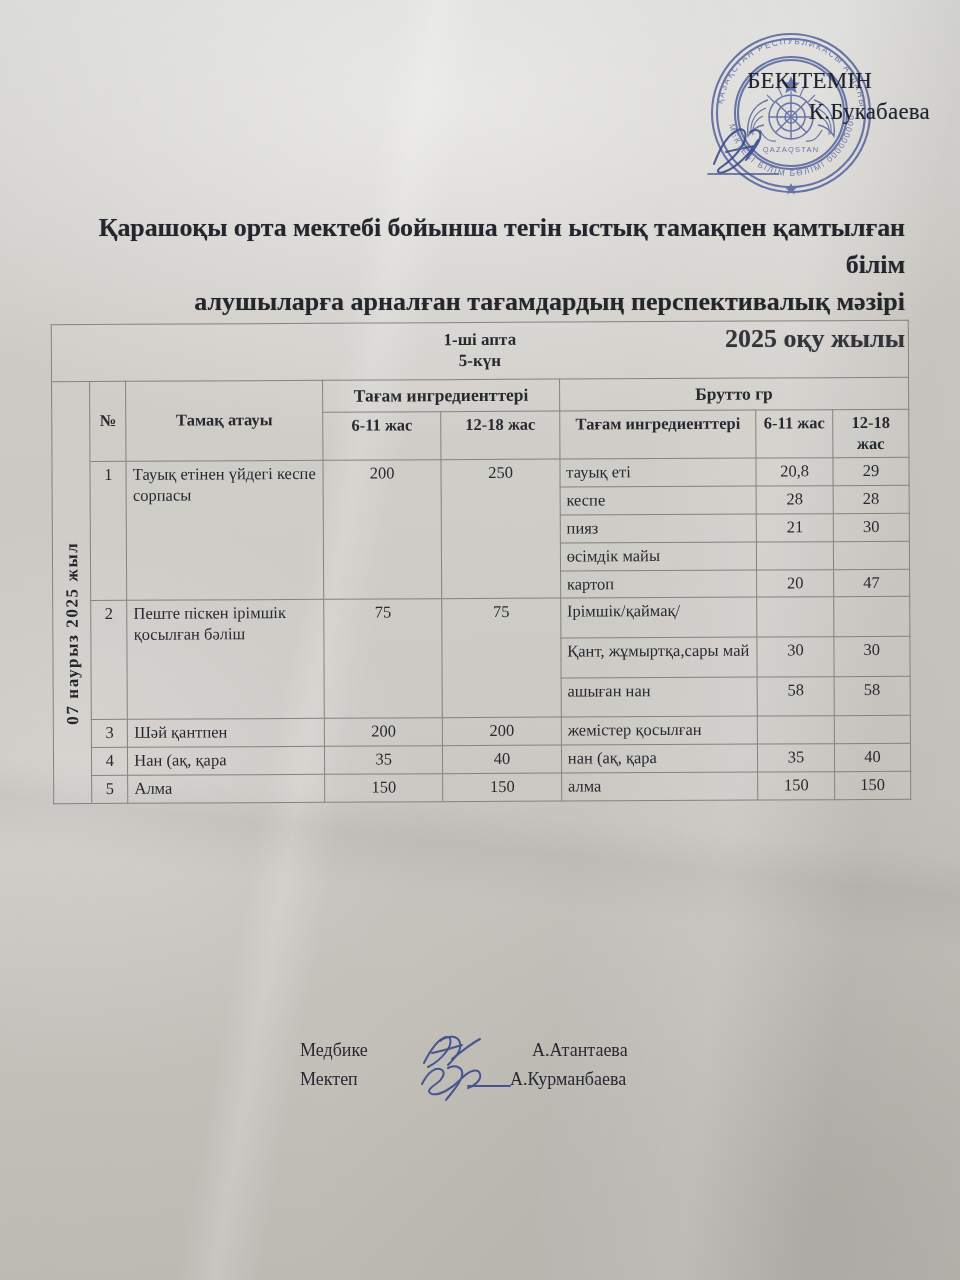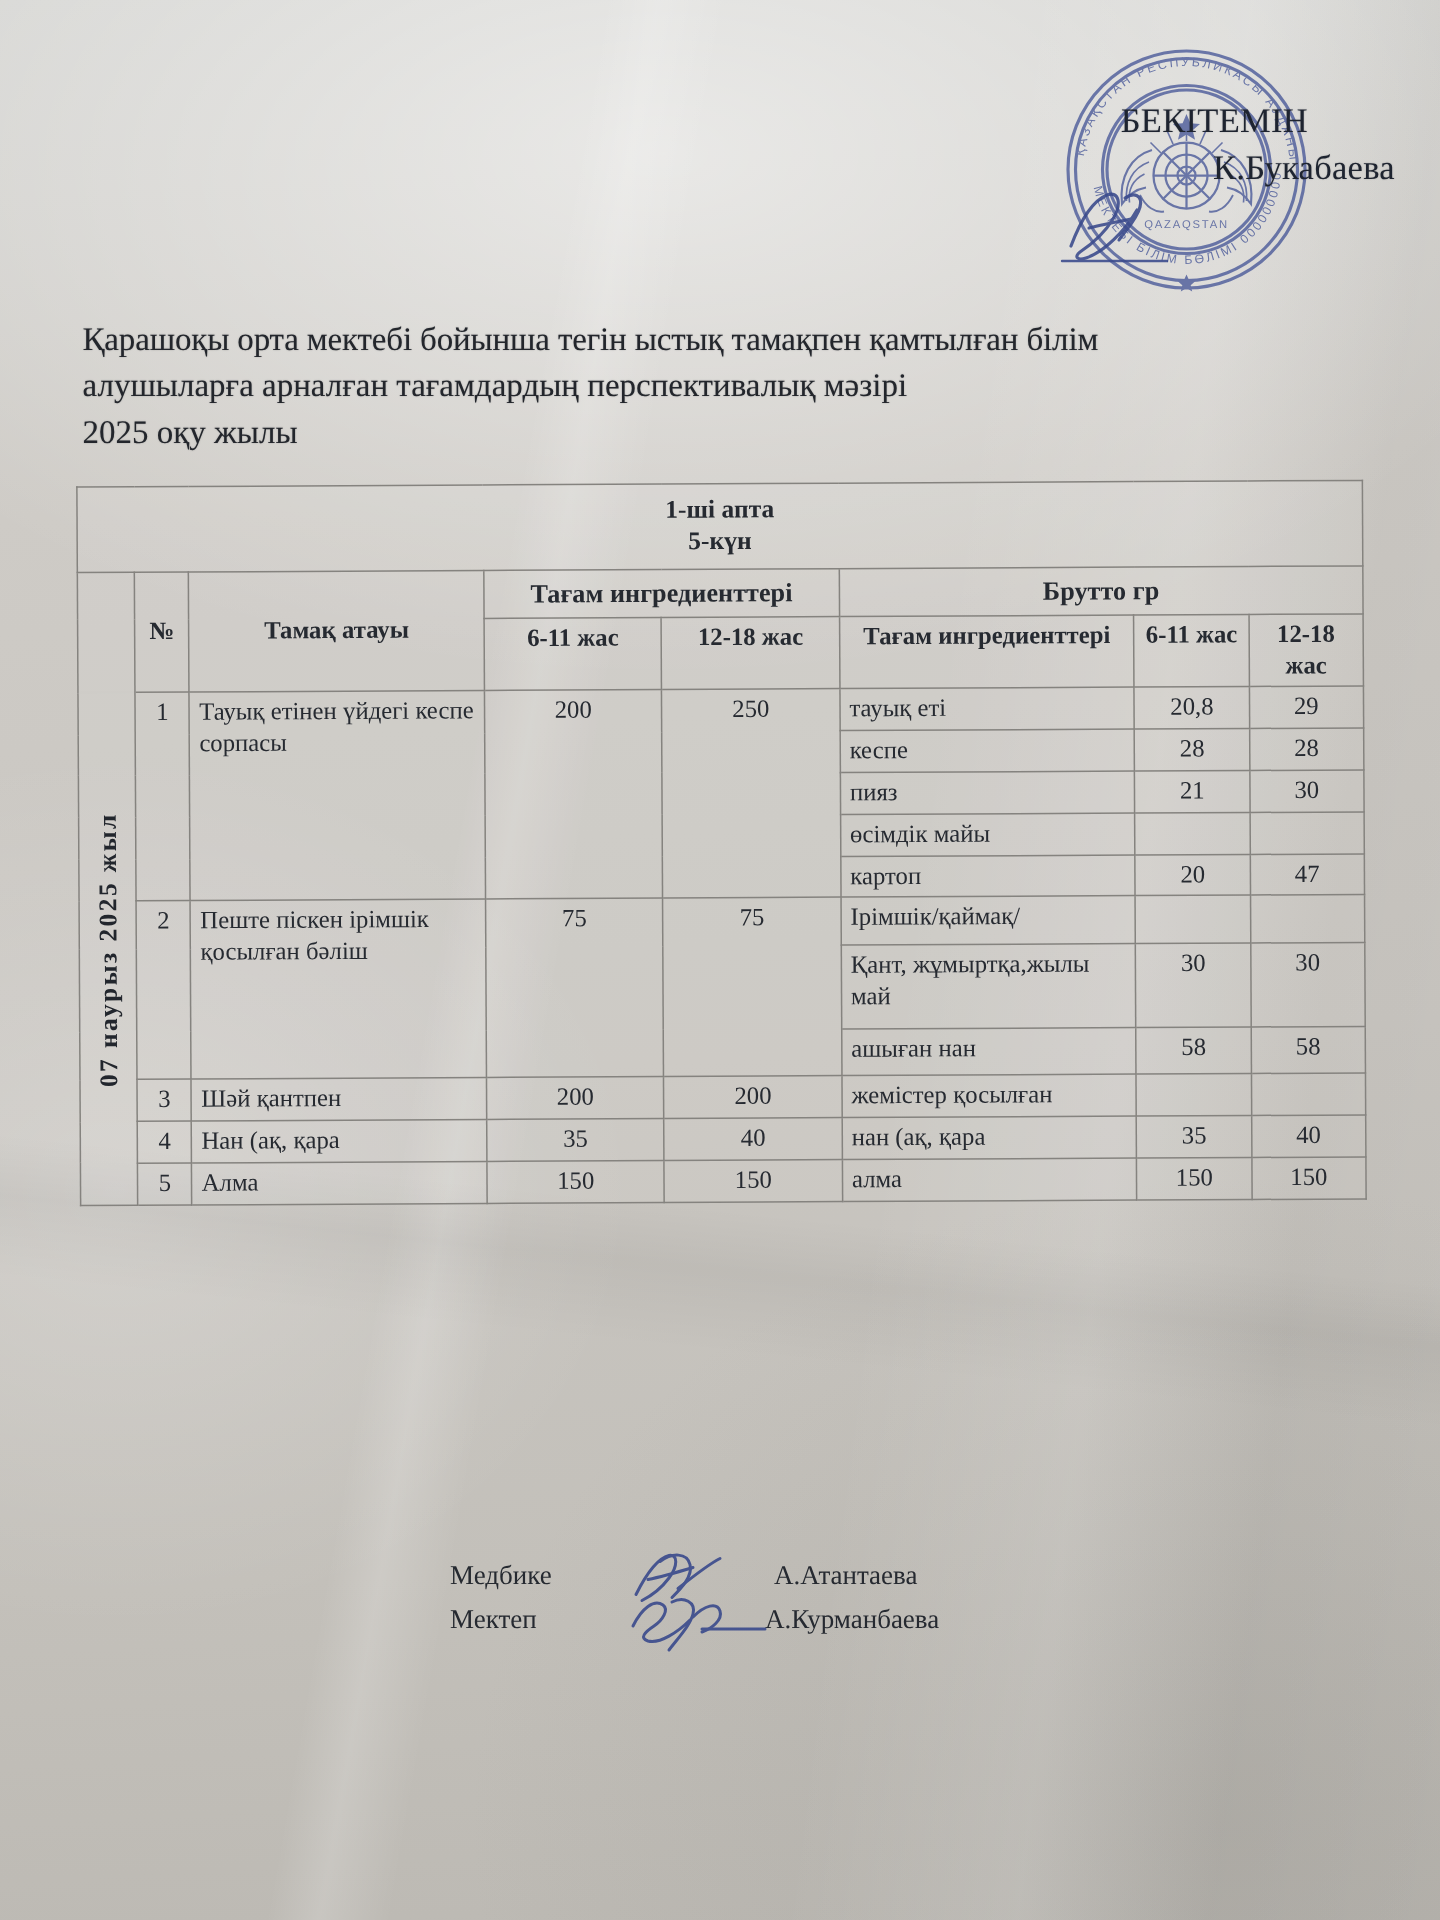--- a/index.html
+++ b/index.html
@@ -102,24 +102,24 @@
     opacity: 0.88;
   }
   #dir-sign svg { display:block; width: 140px; height: 80px; }
 
   
   #title {
     position: absolute;
     left: 55px;
     top: 210px;
     width: 850px;
-    text-align: left;
+    text-align: right;
     z-index: 4;
-    font-weight: normal;
-    font-size: 22px;
+    font-weight: bold;
+    font-size: 26px;
     line-height: 1.42;
     color: #23262c;
     text-shadow: 0 0 1px rgba(35,38,44,0.35);
   }
   #title .t-line { display: block; }
   #title .t-line.t1 { letter-spacing: -0.1px; }
 
   
   #table-wrap {
     position: absolute;
@@ -195,21 +195,21 @@
   }
   .sig-row {
     display: flex;
     align-items: center;
     white-space: nowrap;
     height: 29px;
   }
   .sig-role { width: 118px; }
   .sig-mark { width: 92px; height: 29px; position: relative; }
   .sig-mark svg { position: absolute; left: 0; top: -7px; width: 96px; height: 44px; opacity: 0.9; }
-  .sig-name { margin-left: 6px; }
+  .sig-name { margin-left: 22px; }
   .sig-row.r2 .sig-name { margin-left: 0px; }
 </style>
 </head>
 <body>
 
 <div id="page">
 
   <div class="crease c1"></div>
   <div class="crease c2"></div>
   <div class="crease c3"></div>
@@ -362,21 +362,21 @@
           <tr>
             <td rowspan="3" class=" tall-2">2</td>
             <td rowspan="3" class="cell-left tall-2">Пеште піскен ірімшік қосылған бәліш</td>
             <td rowspan="3" class=" tall-2">75</td>
             <td rowspan="3" class=" tall-2">75</td>
             <td class="cell-left">Ірімшік/қаймақ/</td>
             <td></td>
             <td></td>
           </tr>
           <tr>
-            <td class="cell-left">Қант, жұмыртқа,жылы май</td>
+            <td class="cell-left">Қант, жұмыртқа,сары май</td>
             <td>30</td>
             <td>30</td>
           </tr>
           <tr>
             <td class="cell-left">ашыған нан</td>
             <td>58</td>
             <td>58</td>
           </tr>
           <tr>
             <td rowspan="1" class=" ">3</td>

